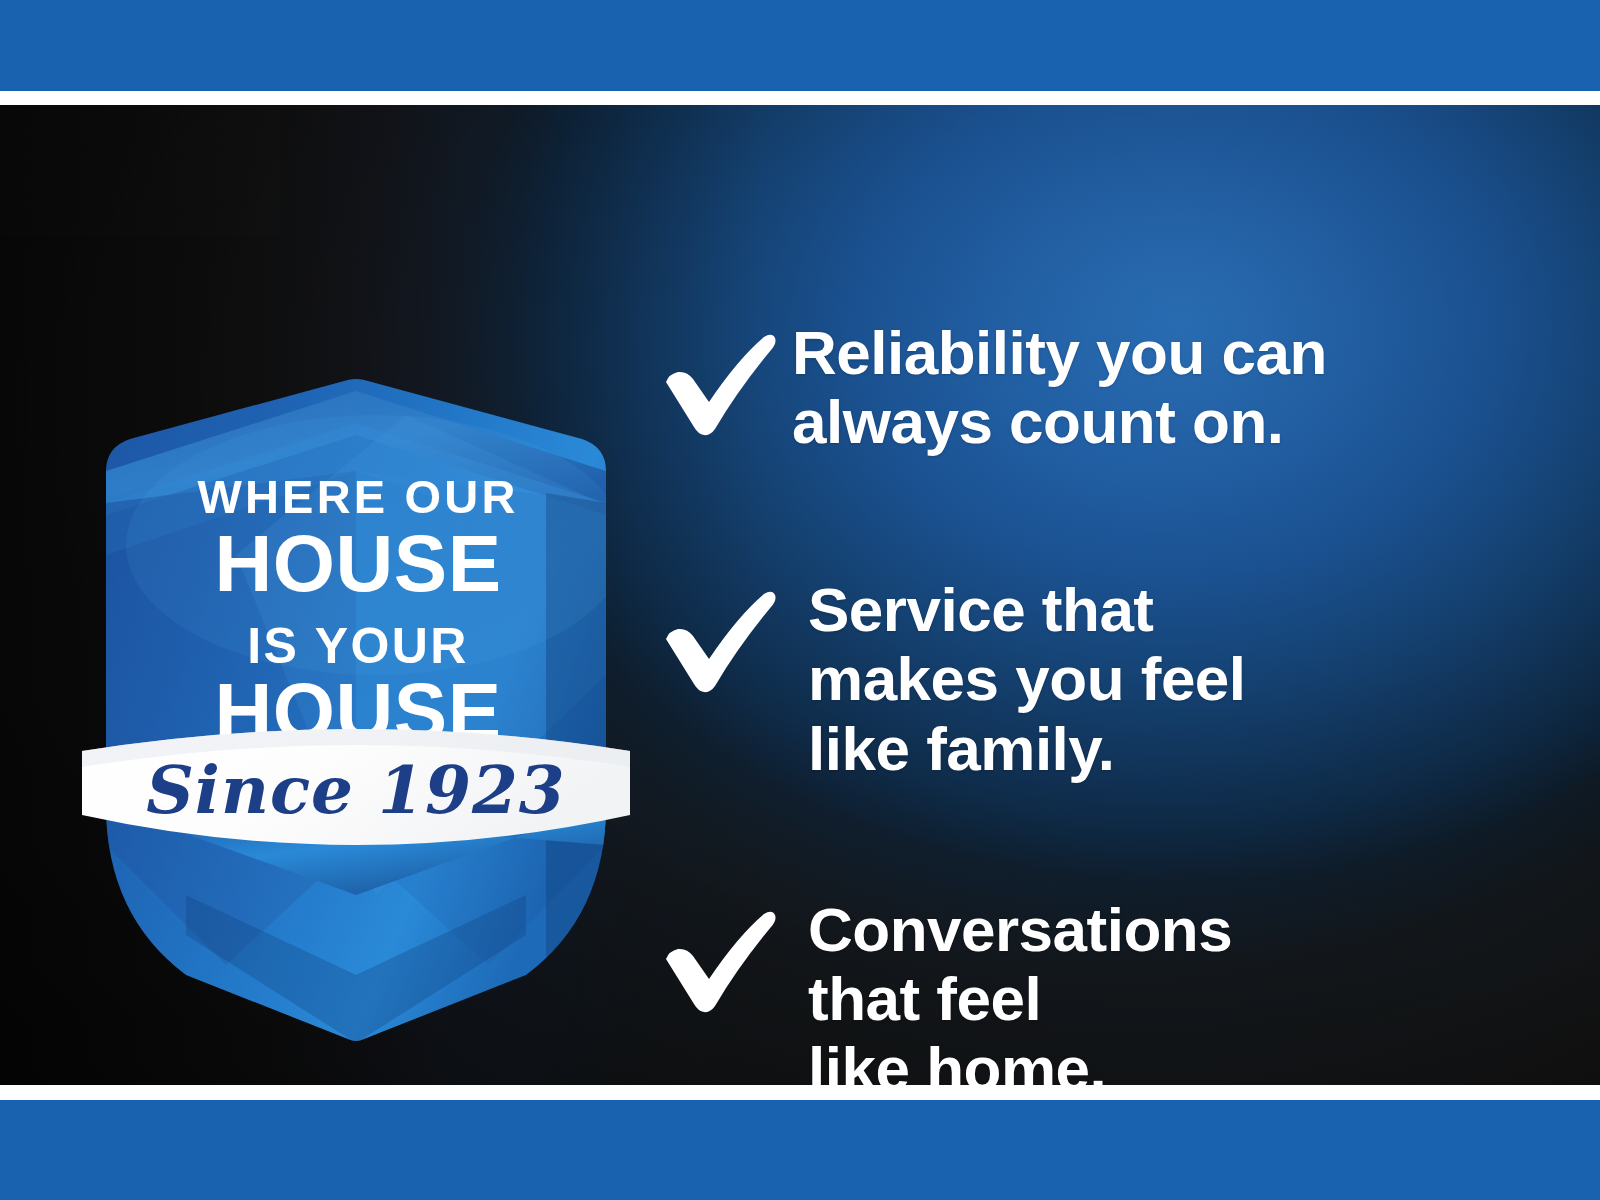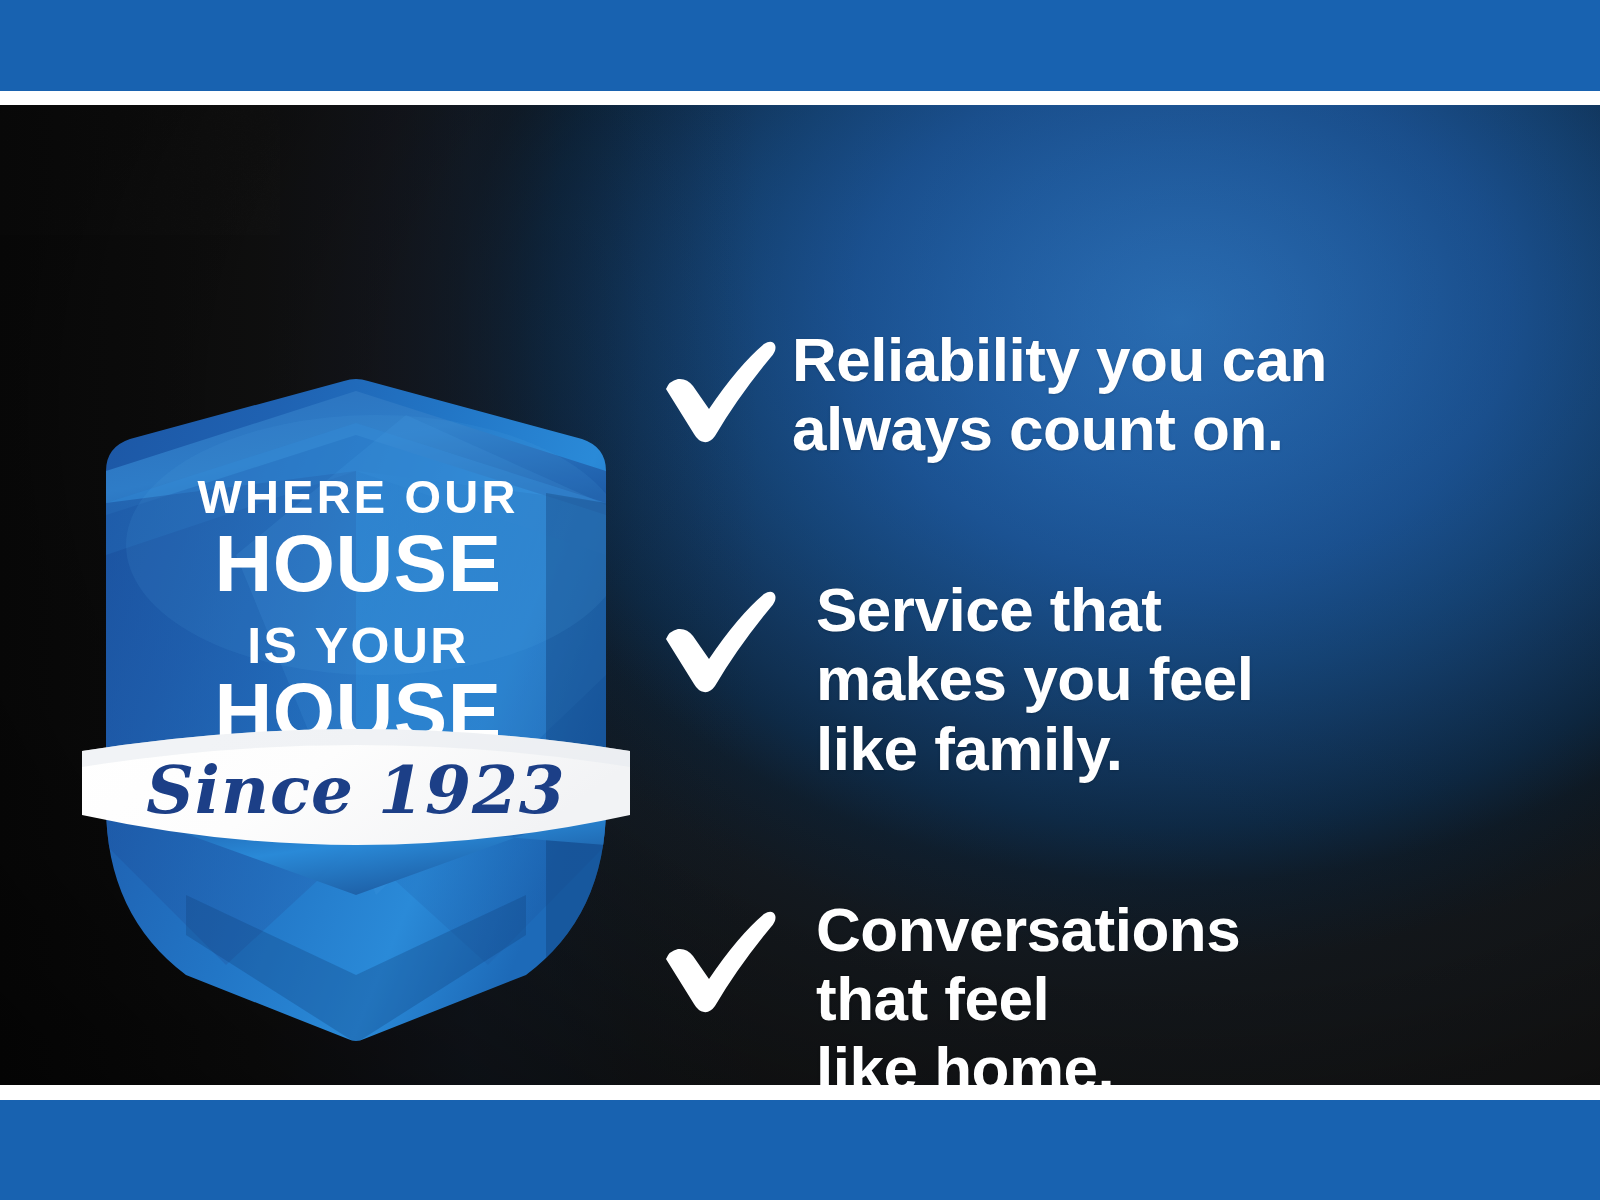--- a/index.html
+++ b/index.html
@@ -86,36 +86,36 @@
   .sh-since{
     fill:#1c3f87;
     font-family:"DejaVu Serif", serif;
     font-style:italic;font-weight:bold;
     font-size:66px;text-anchor:middle;letter-spacing:1px;
   }
 
   
   .bullets{position:absolute;left:660px;top:190px;width:880px;}
   .bullet{position:absolute;display:flex;align-items:flex-start;}
-  .b1{top:30px;justify-content:space-between;}
+  .b1{top:23px;justify-content:space-between;}
   .b2{top:280px;}
   .b3{top:600px;}
   .check{width:132px;flex:0 0 132px;padding-top:14px;}
   .check svg{display:block;width:118px;height:104px;}
   .btext{
     color:#ffffff;
     font-family:"Liberation Sans", sans-serif;
     font-weight:bold;
     font-size:62px;
     line-height:1.12;
     letter-spacing:-.5px;
     white-space:pre-line;
     text-shadow:0 1px 3px rgba(0,0,0,.18);
   }
-  .b2 .btext,.b3 .btext{margin-left:24px;}
+  .b2 .btext,.b3 .btext{margin-left:16px;}
 </style>
 </head>
 <body>
 
 <div class="poster">
 
   <div class="bar bar-top"></div>
 
   <div class="stage">
     <div class="stage-base"></div>

